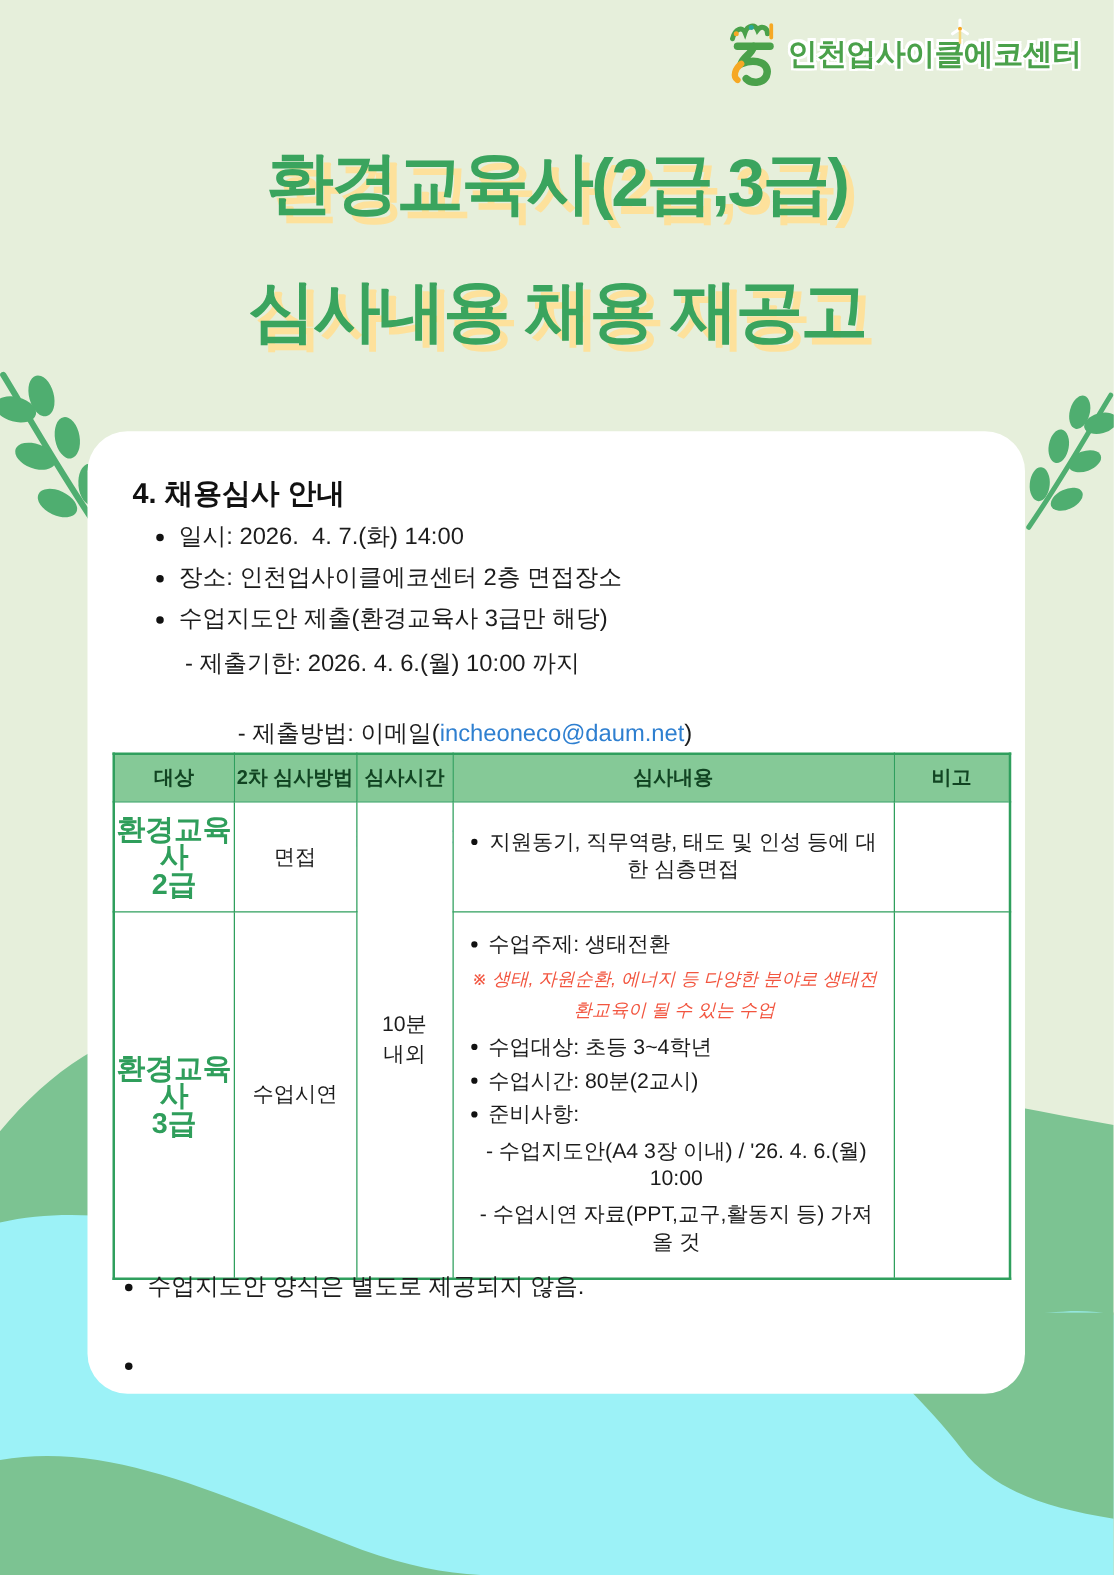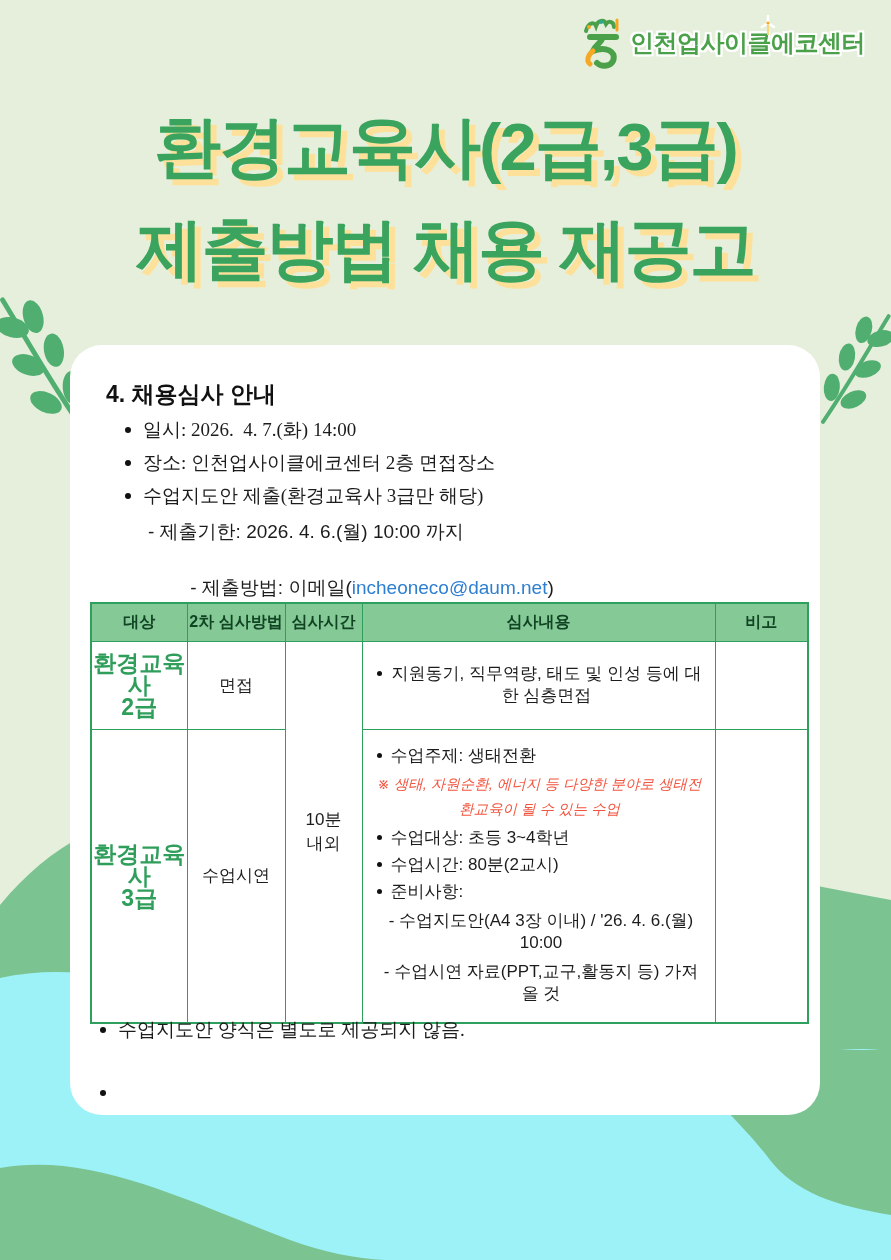--- a/index.html
+++ b/index.html
@@ -22,31 +22,31 @@
 
   .logo{position:absolute;top:16px;right:26px;display:flex;align-items:center;gap:0;z-index:2;}
   .logo-mark{width:54px;height:54px;flex:0 0 54px;}
   .logo-text-wrap{position:relative;}
   .turbine{position:absolute;top:-13px;left:127px;width:22px;height:22px;}
   .logo-text{font-size:24px;font-weight:800;color:var(--logo-green);letter-spacing:-0.5px;
     text-shadow:-2px -2px 0 #fff,2px -2px 0 #fff,-2px 2px 0 #fff,2px 2px 0 #fff,
                  0 -2px 0 #fff,0 2px 0 #fff,-2px 0 0 #fff,2px 0 0 #fff;}
 
   .title{position:absolute;top:96px;left:0;width:100%;text-align:center;z-index:2;
-    font-weight:900;font-size:67px;line-height:102px;color:var(--title-green);
+    font-weight:900;font-size:54px;line-height:102px;color:var(--title-green);
     letter-spacing:-2px;text-shadow:6px 6px 0 var(--title-shadow);}
 
   .card{position:absolute;left:70px;top:345px;width:750px;height:770px;background:#fff;
     border-radius:32px;z-index:3;}
   .heading{position:absolute;left:36px;top:34px;margin:0;font-size:23px;font-weight:800;color:#111;}
 
   .bullets{position:absolute;left:55px;top:74px;font-size:19px;color:var(--body-text);width:660px;}
   .b-line{display:flex;margin-bottom:12px;line-height:21px;}
   .dot{width:6px;height:6px;background:#111;border-radius:50%;margin:8px 12px 0 0;flex:0 0 6px;}
-  .b-text{white-space:pre-wrap;font-family:Liberation Serif, serif;}
+  .b-text{white-space:pre-wrap;}
   .s-line{margin-left:23px;line-height:28px;white-space:pre-wrap;}
   .link,.hl{color:var(--link-blue);}
 
   .exam-table{position:absolute;left:20px;top:257px;width:717px;border-collapse:collapse;
     table-layout:fixed;font-size:17px;color:var(--body-text);border:2px solid var(--table-border);}
   .exam-table th,.exam-table td{border:1.5px solid var(--table-border);background:#fff;}
   .exam-table thead th{background:var(--table-header-bg);height:38px;font-weight:600;
     font-size:16px;color:#142;text-align:center;}
   td.target{text-align:center;color:var(--cell-green-text);font-weight:700;font-size:23px;line-height:22px;}
   td.method{text-align:center;}
@@ -113,21 +113,21 @@
         <line x1="11" y1="9" x2="5" y2="13" stroke="#ffffff" stroke-width="2.5" stroke-linecap="round"></line>
         <line x1="11" y1="9" x2="17" y2="13" stroke="#ffffff" stroke-width="2.5" stroke-linecap="round"></line>
         <circle cx="11" cy="9" r="1.6" fill="#f6a824"></circle>
       </svg>
       <span class="logo-text">인천업사이클에코센터</span>
     </div>
   </div>
 
   <div class="title">
     <div>환경교육사(2급,3급)</div>
-    <div>제출방법 채용 재공고</div>
+    <div>심사내용 채용 재공고</div>
   </div>
 
   <div class="card">
     <h2 class="heading">4. 채용심사 안내</h2>
 
     <div class="bullets">
       <div class="b-line">
         <span class="dot"></span>
         <span class="b-text">일시: 2026.  4. 7.(화) 14:00</span>
       </div>

